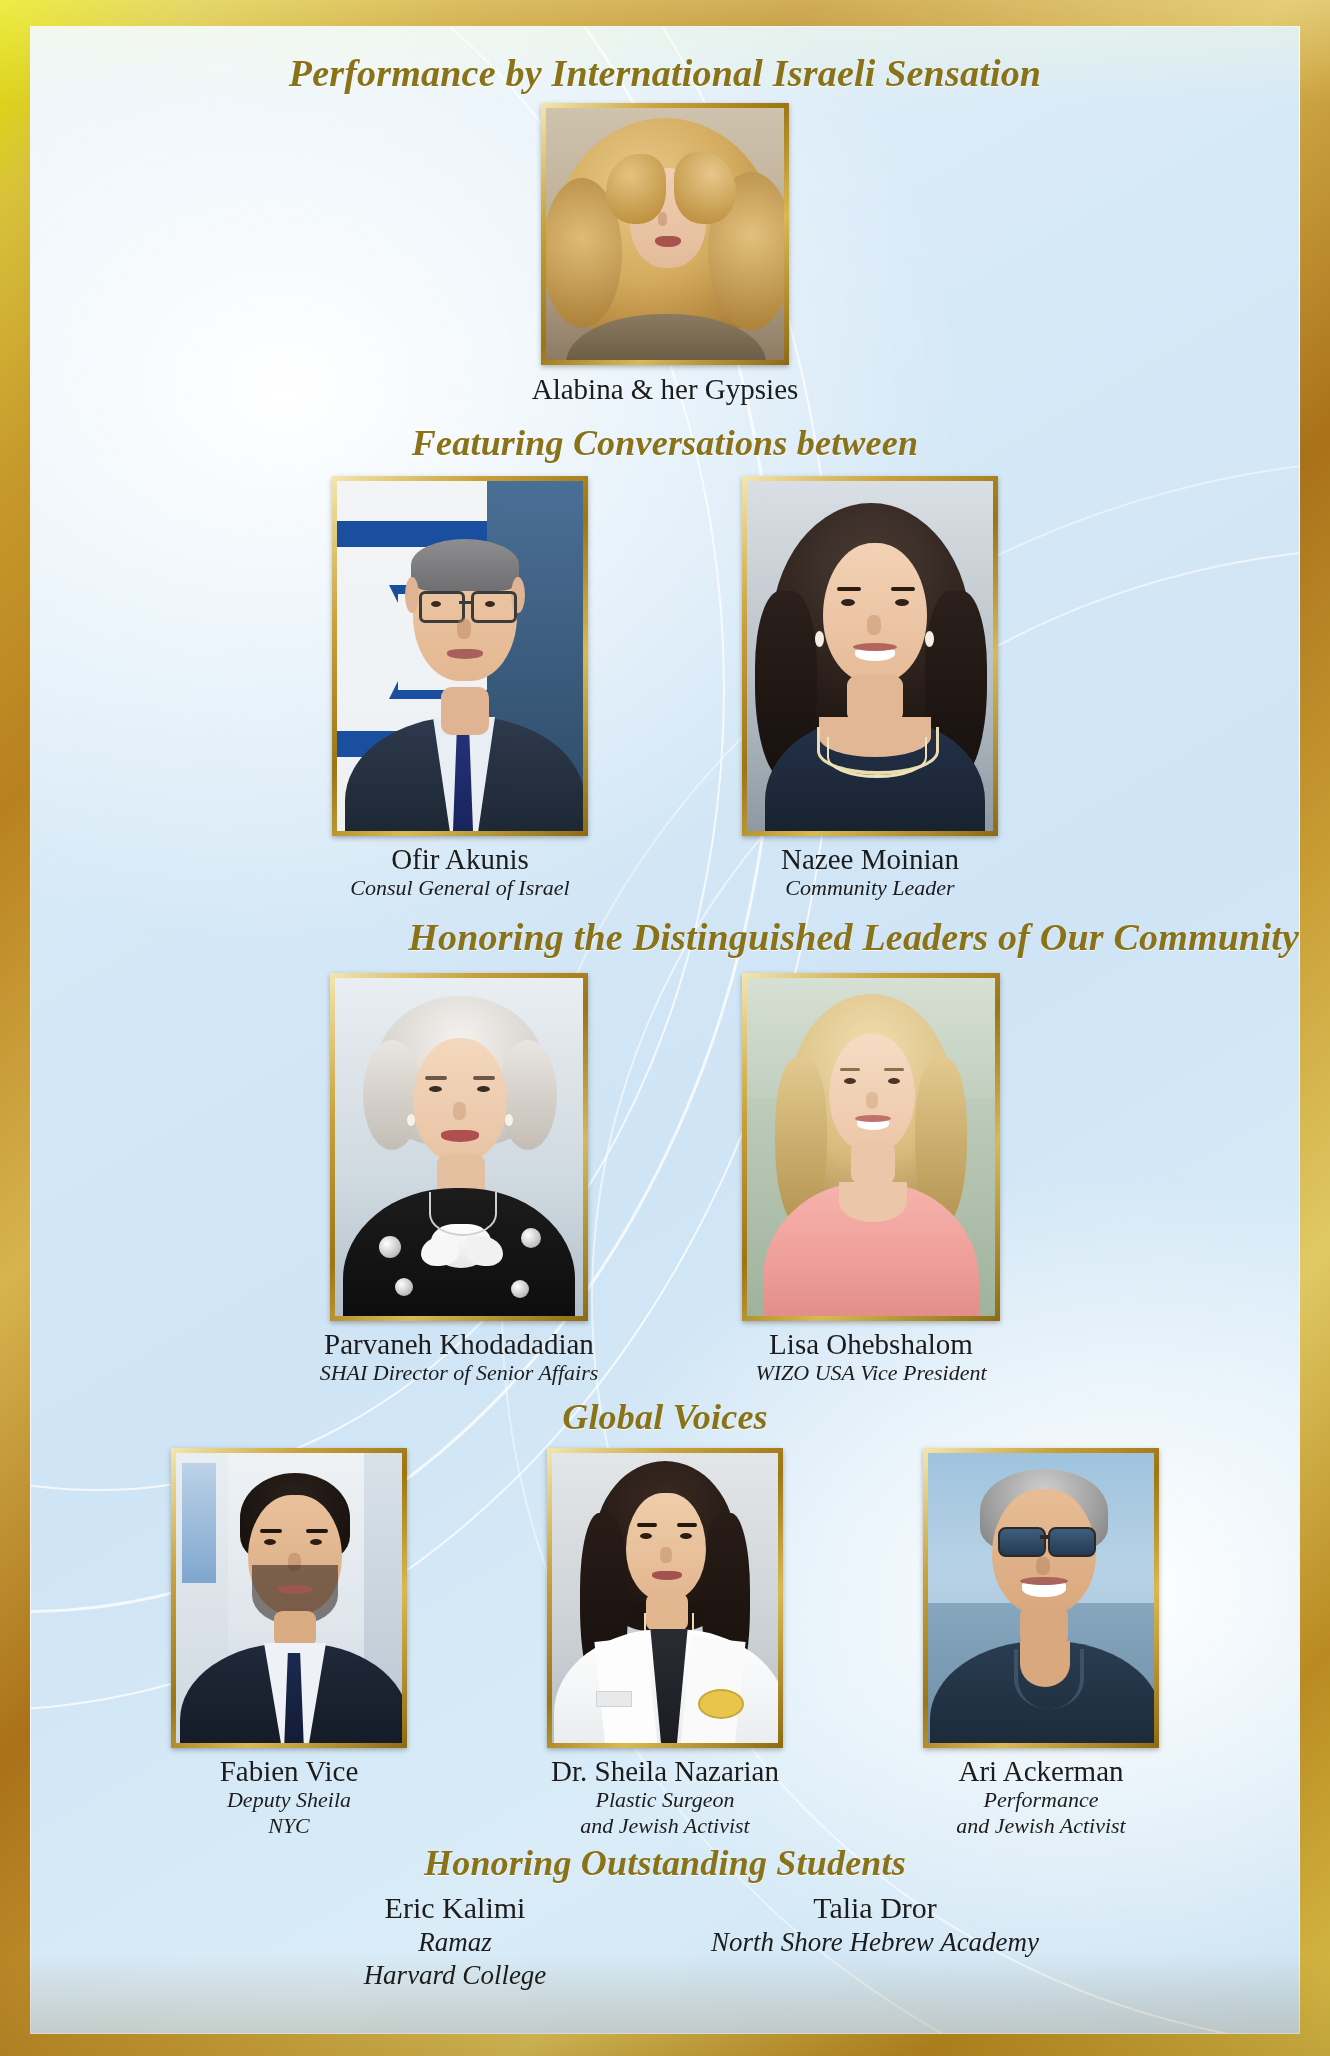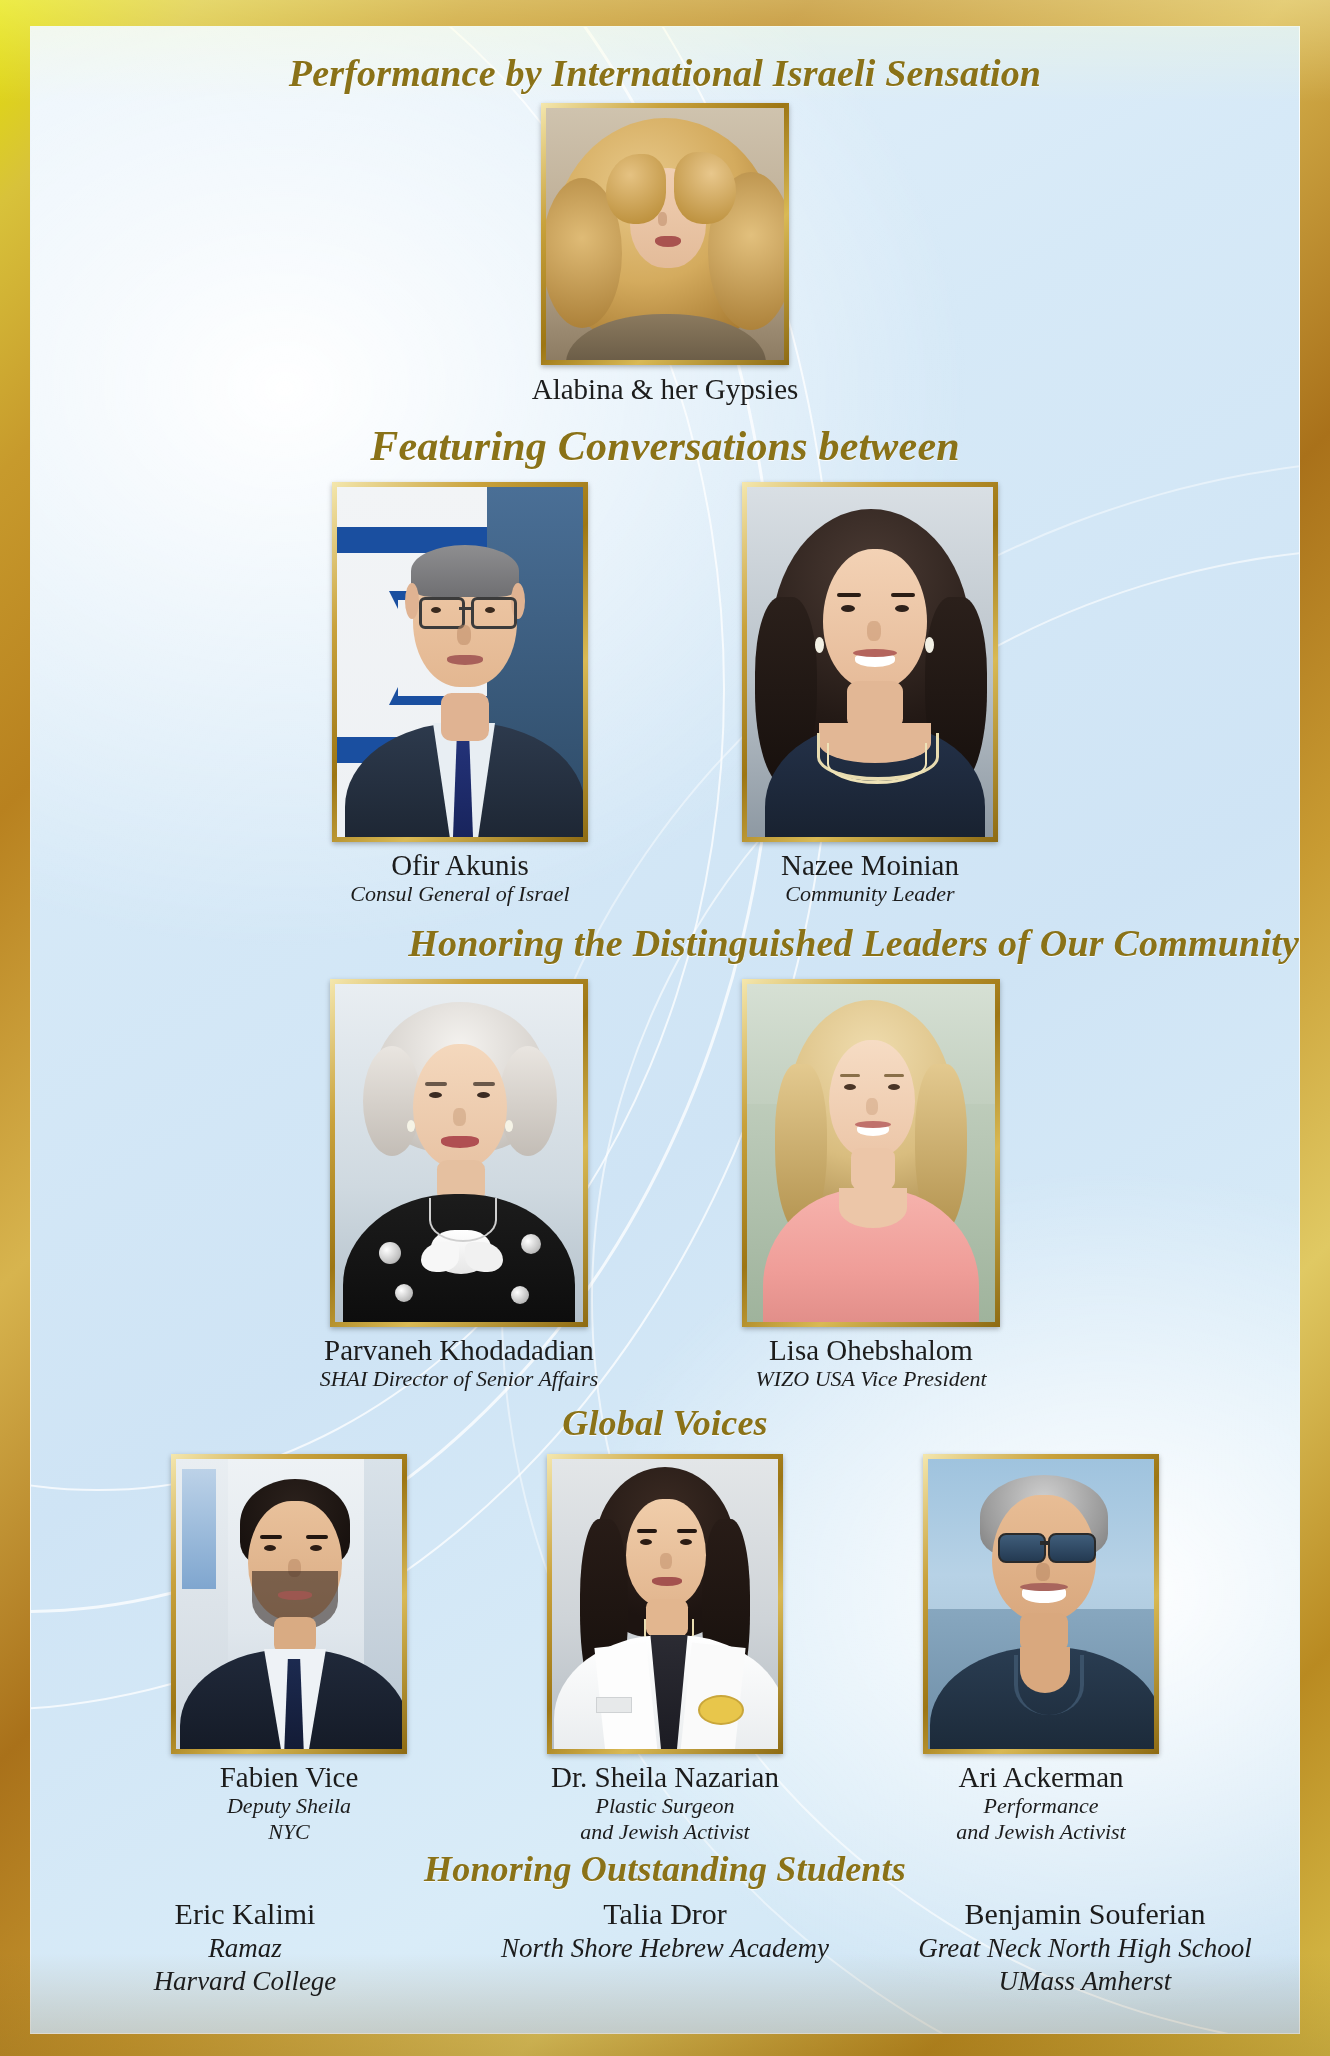--- a/index.html
+++ b/index.html
@@ -82,21 +82,21 @@
   
   .section-heading {
     font-family: "Liberation Serif", serif;
     font-style: italic;
     font-weight: bold;
     color: #8a7218;
     text-shadow: 0 1px 0 rgba(255,255,255,0.75);
     letter-spacing: 0.2px;
   }
   .h-perf { font-size: 38px; margin: 14px 0 8px 0; }
-  .h-feat { font-size: 42px; margin: 16px 0 12px 0; }
+  .h-feat { font-size: 36px; margin: 16px 0 12px 0; }
   .h-honor { font-size: 38px; margin: 14px 0 14px 0; text-align: right; }
   .h-global { font-size: 36px; margin: 10px 0 10px 0; }
   .h-students { font-size: 36px; margin: 4px 0 6px 0; }
 
   
   .frame {
     display: inline-block;
     box-sizing: border-box;
     padding: 5px;
     background: linear-gradient(135deg,#f2e3a6 0%, #c9a23c 25%, #9d7614 50%, #e0c濃 50%, #cfa941 72%, #8d6a12 100%);
@@ -458,22 +458,17 @@
       <div class="students-row">
         <div class="student-col">
           <div class="student-name">Eric Kalimi</div>
           <div class="student-line">Ramaz</div>
           <div class="student-line">Harvard College</div>
         </div>
         <div class="student-col">
           <div class="student-name">Talia Dror</div>
           <div class="student-line">North Shore Hebrew Academy</div>
         </div>
-        <div class="student-col">
-          <div class="student-name">Benjamin Souferian</div>
-          <div class="student-line">Great Neck North High School</div>
-          <div class="student-line">UMass Amherst</div>
-        </div>
       </div>
 
     </div>
   </div>
 </div>
 
 </body></html>

